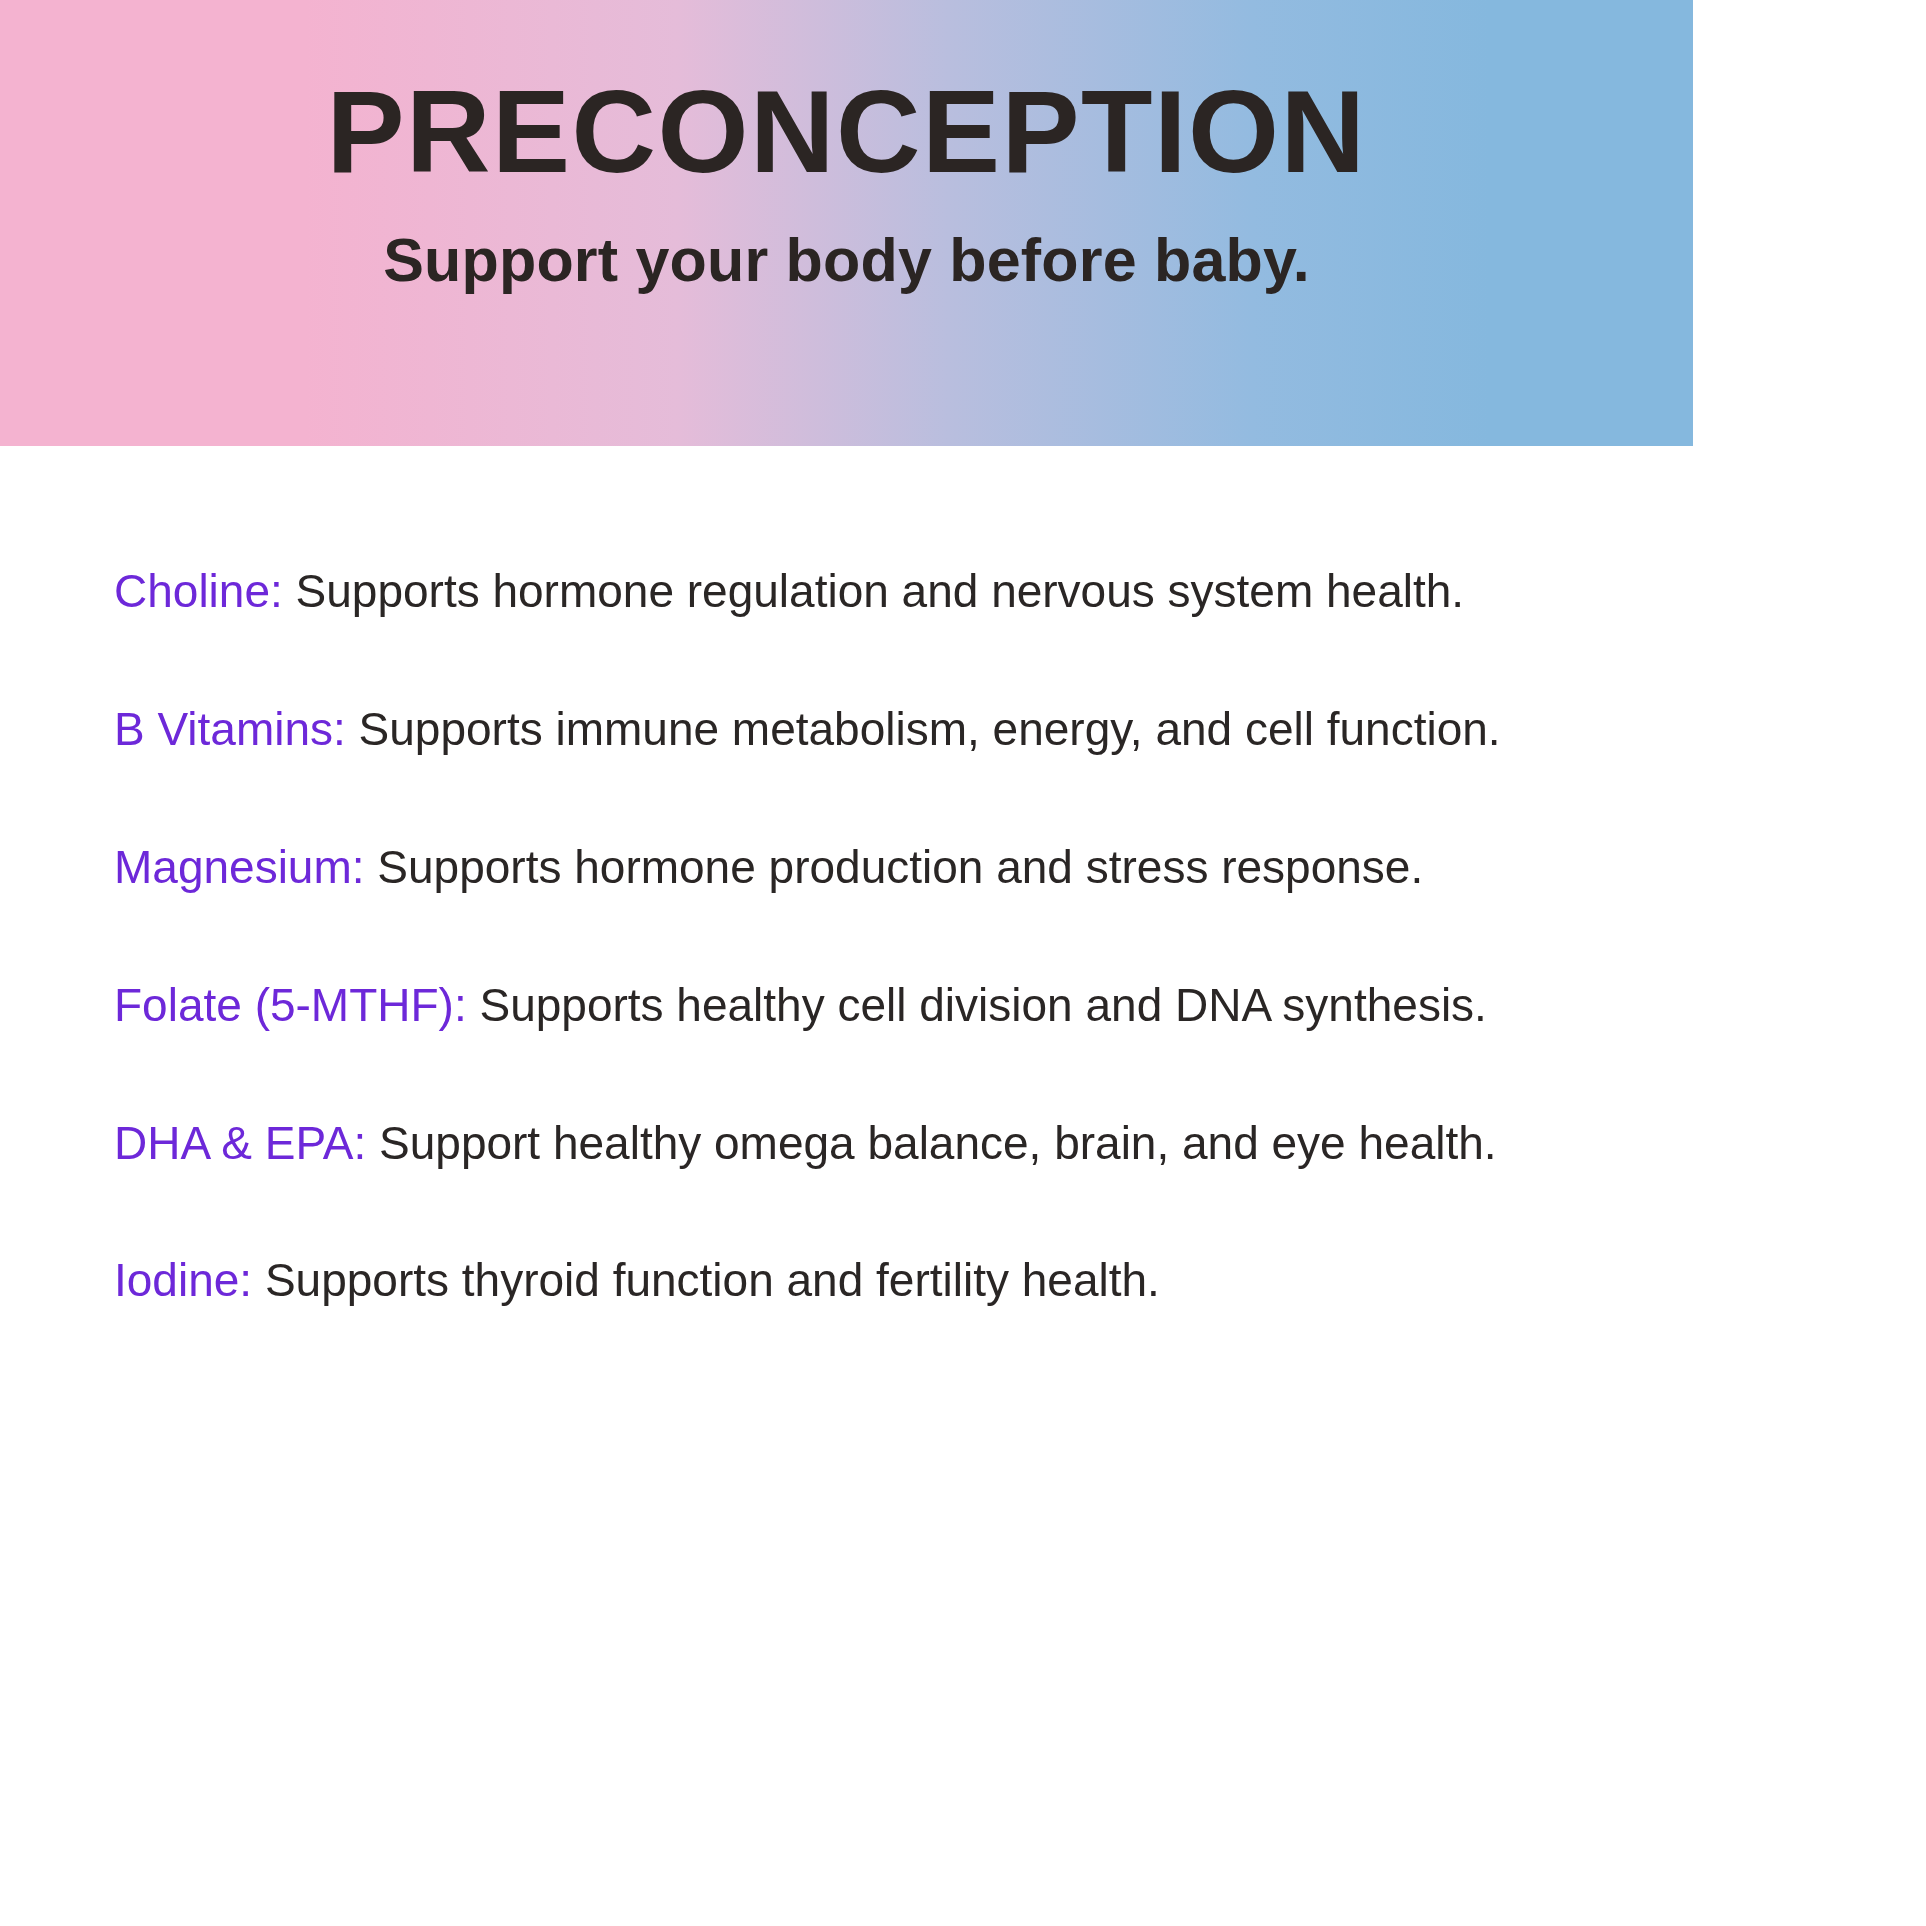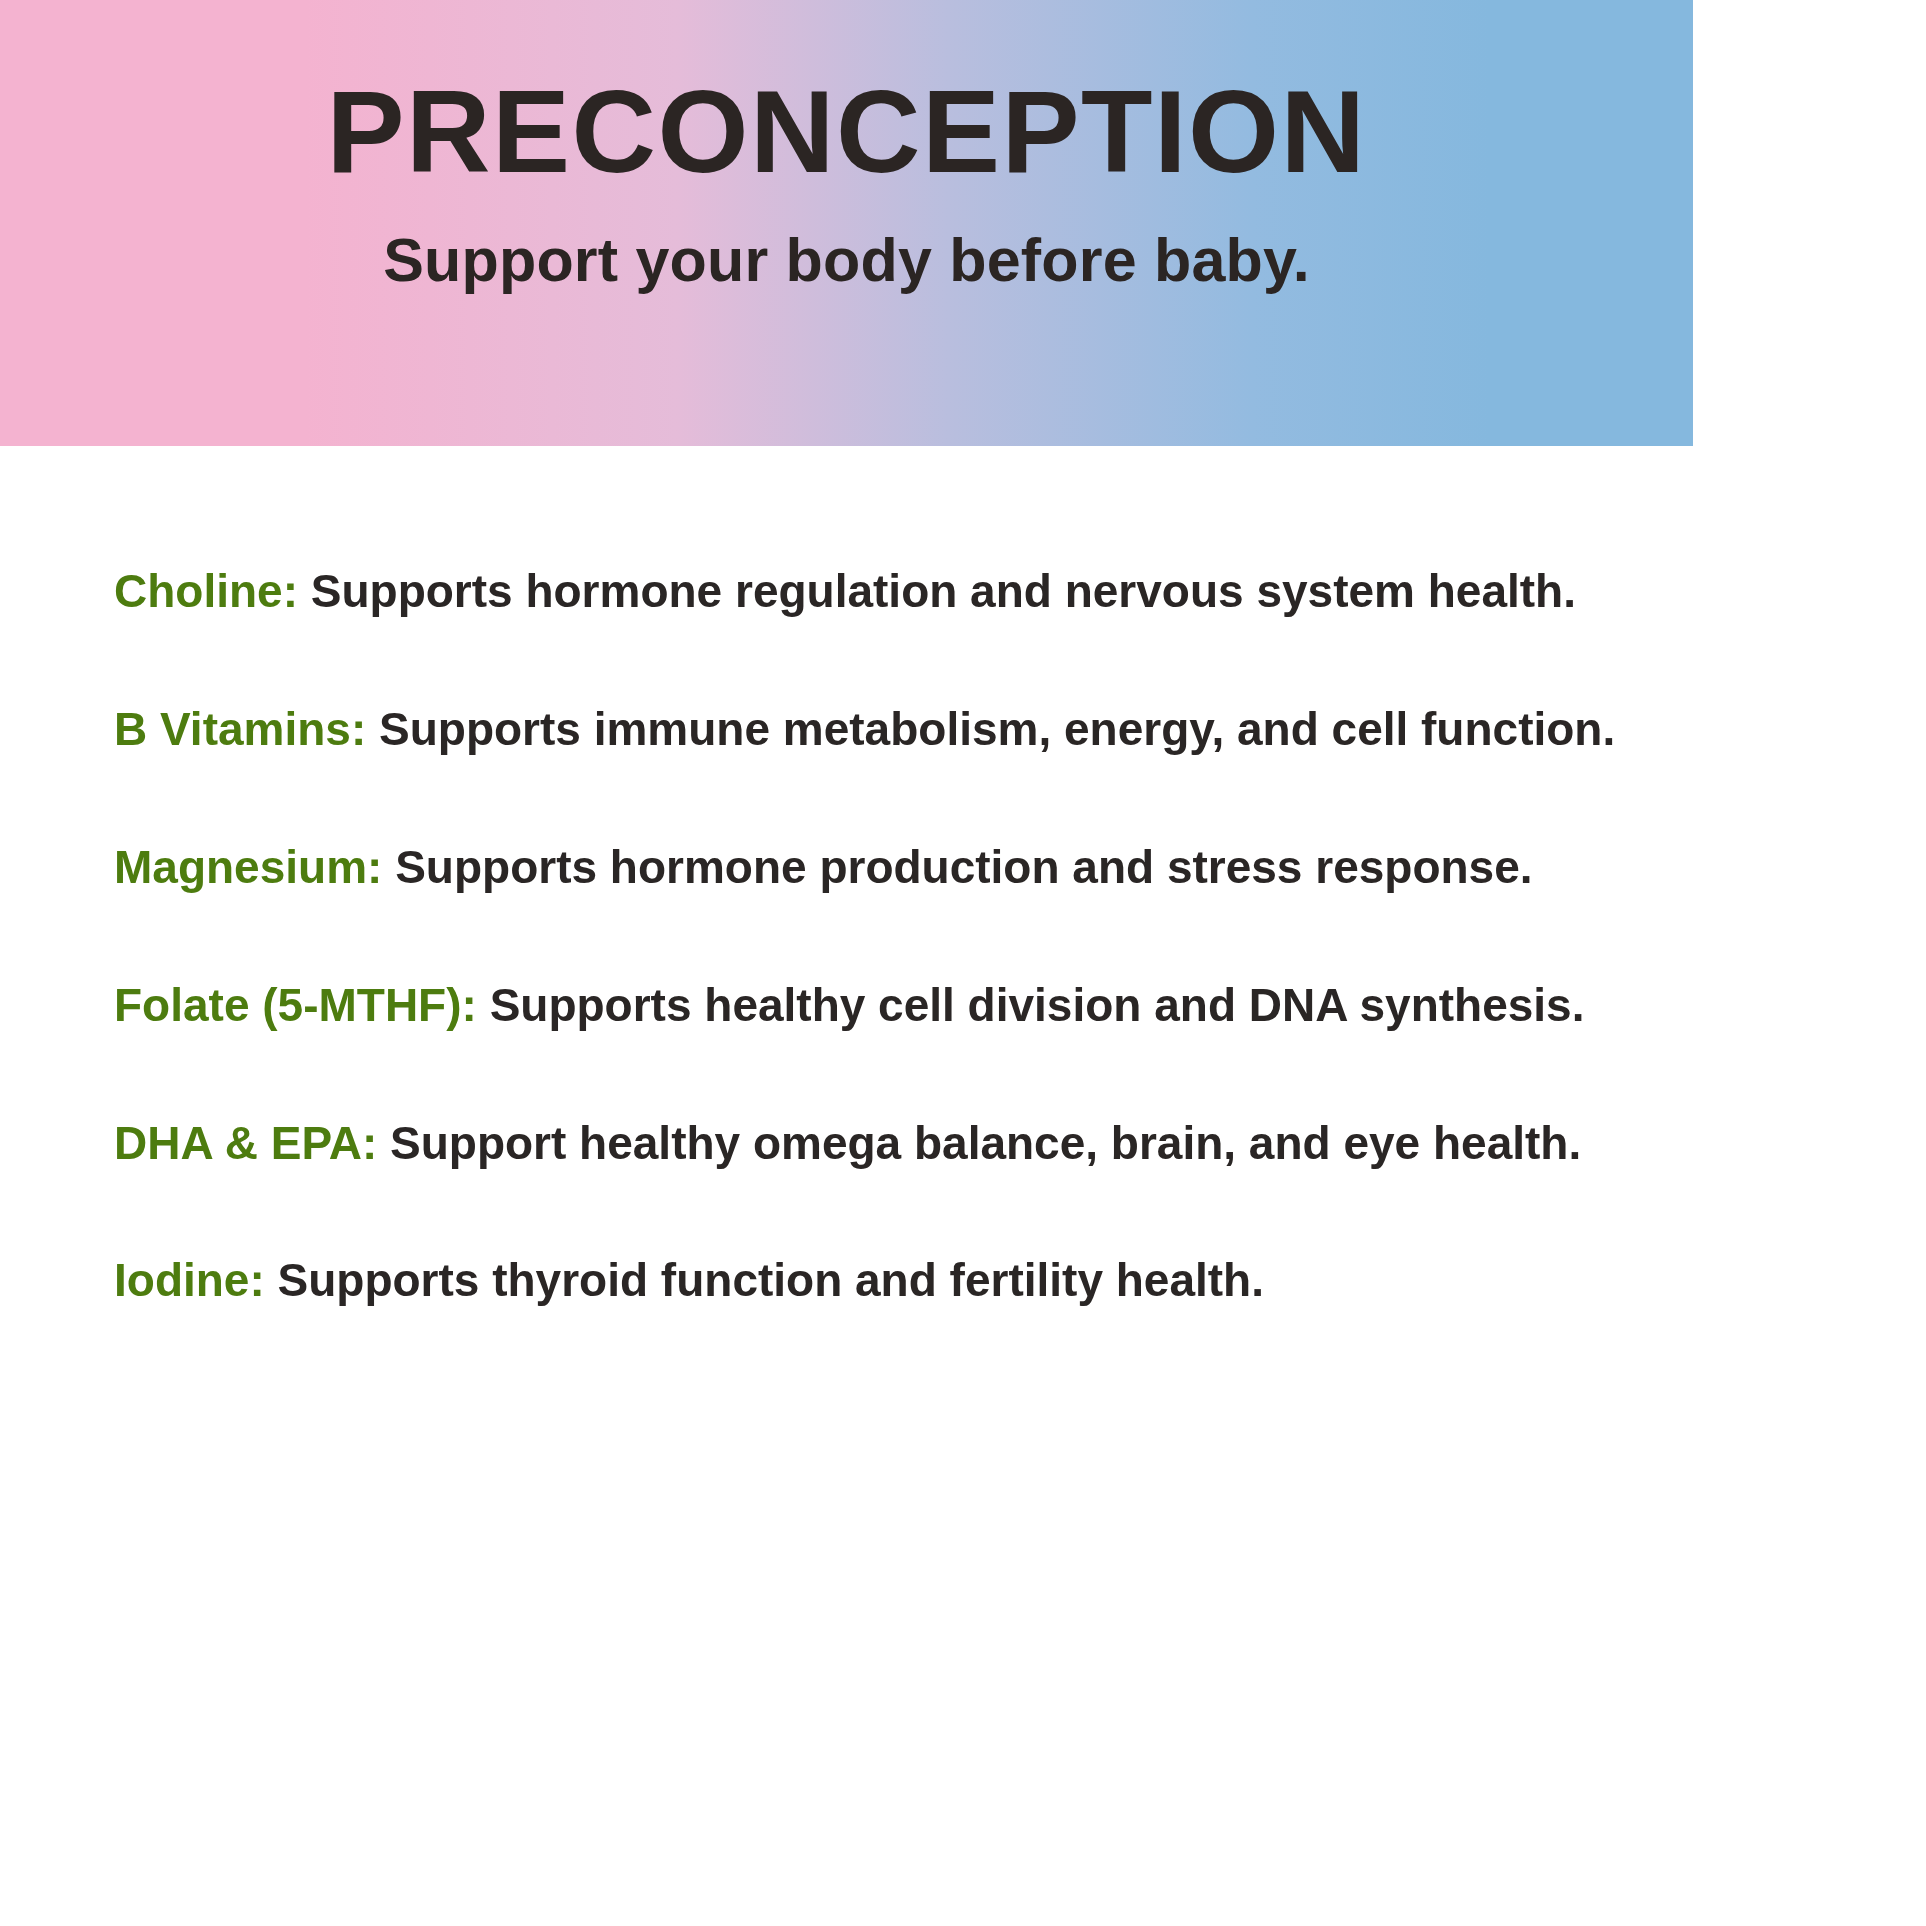--- a/index.html
+++ b/index.html
@@ -88,25 +88,25 @@
     font-size: 46px;
     line-height: 1.15;
     color: #231f1e;
     white-space: nowrap;
   }
   .benefit-row:last-child {
     margin-bottom: 0;
   }
 
   .benefit-label {
-    font-weight: 700;
-    color: #4d7c0f;
+    font-weight: 400;
+    color: #6d28d9;
   }
   .benefit-desc {
-    font-weight: 700;
+    font-weight: 400;
     color: #2a2625;
   }
 </style>
 </head>
 <body>
 
 <div class="page">
 
   <div class="header-band">
     <h1 class="header-title">PRECONCEPTION</h1>

